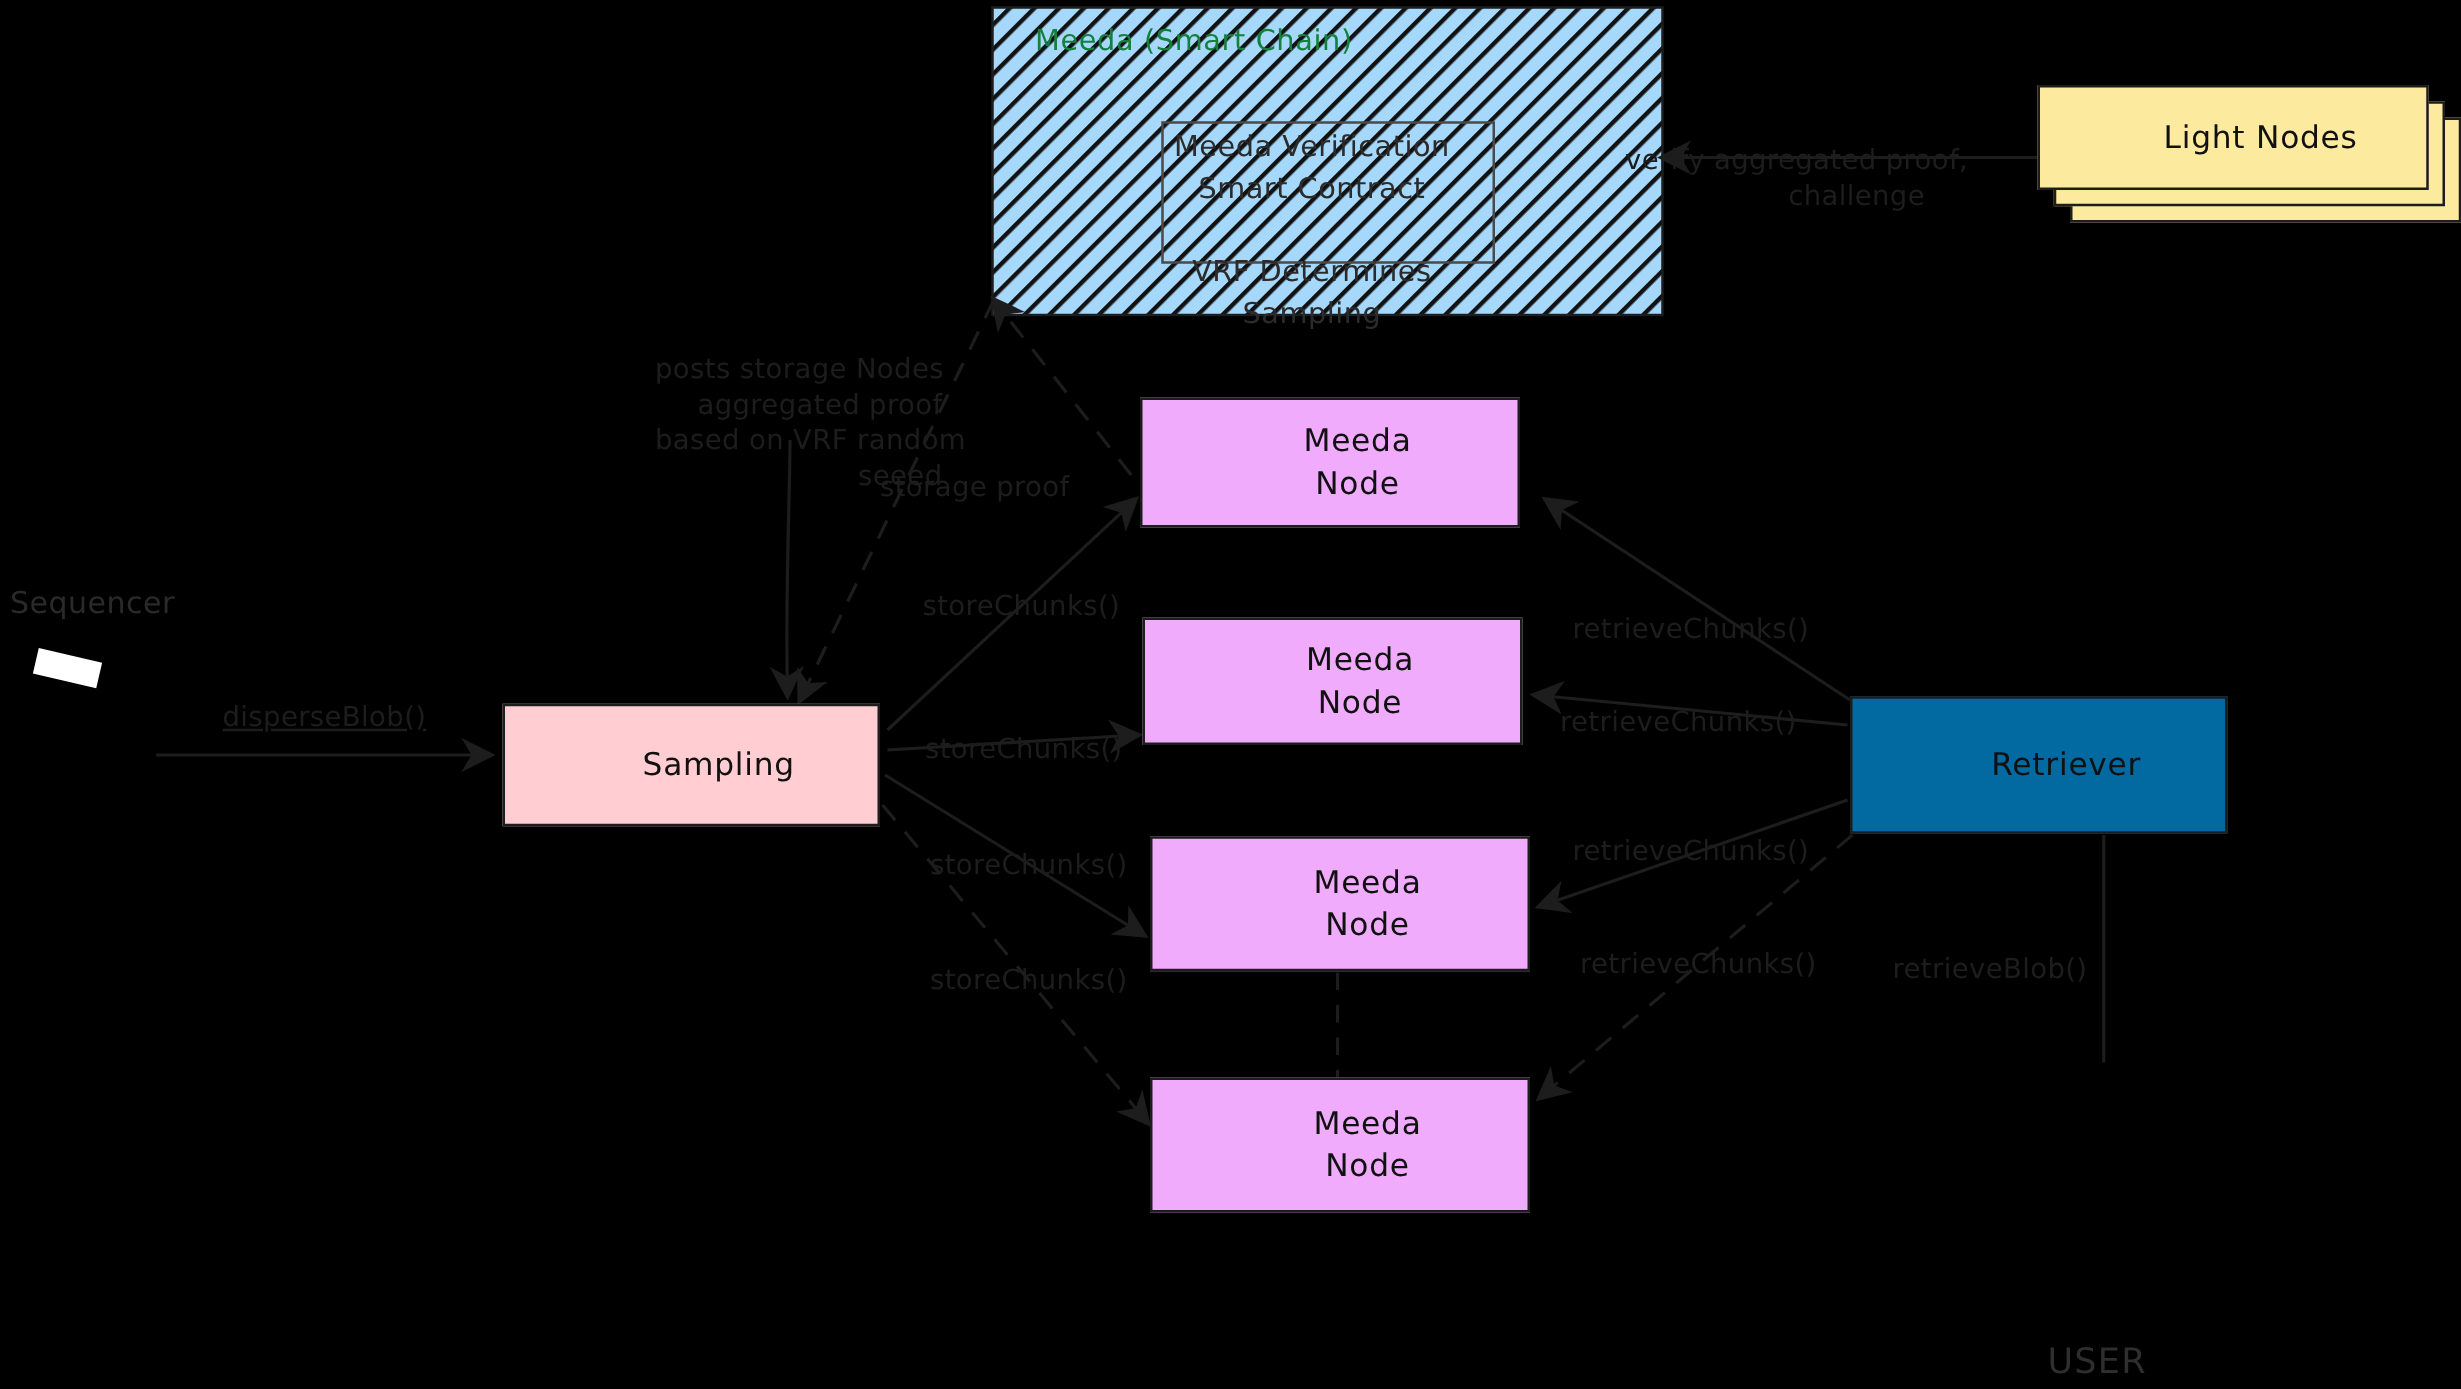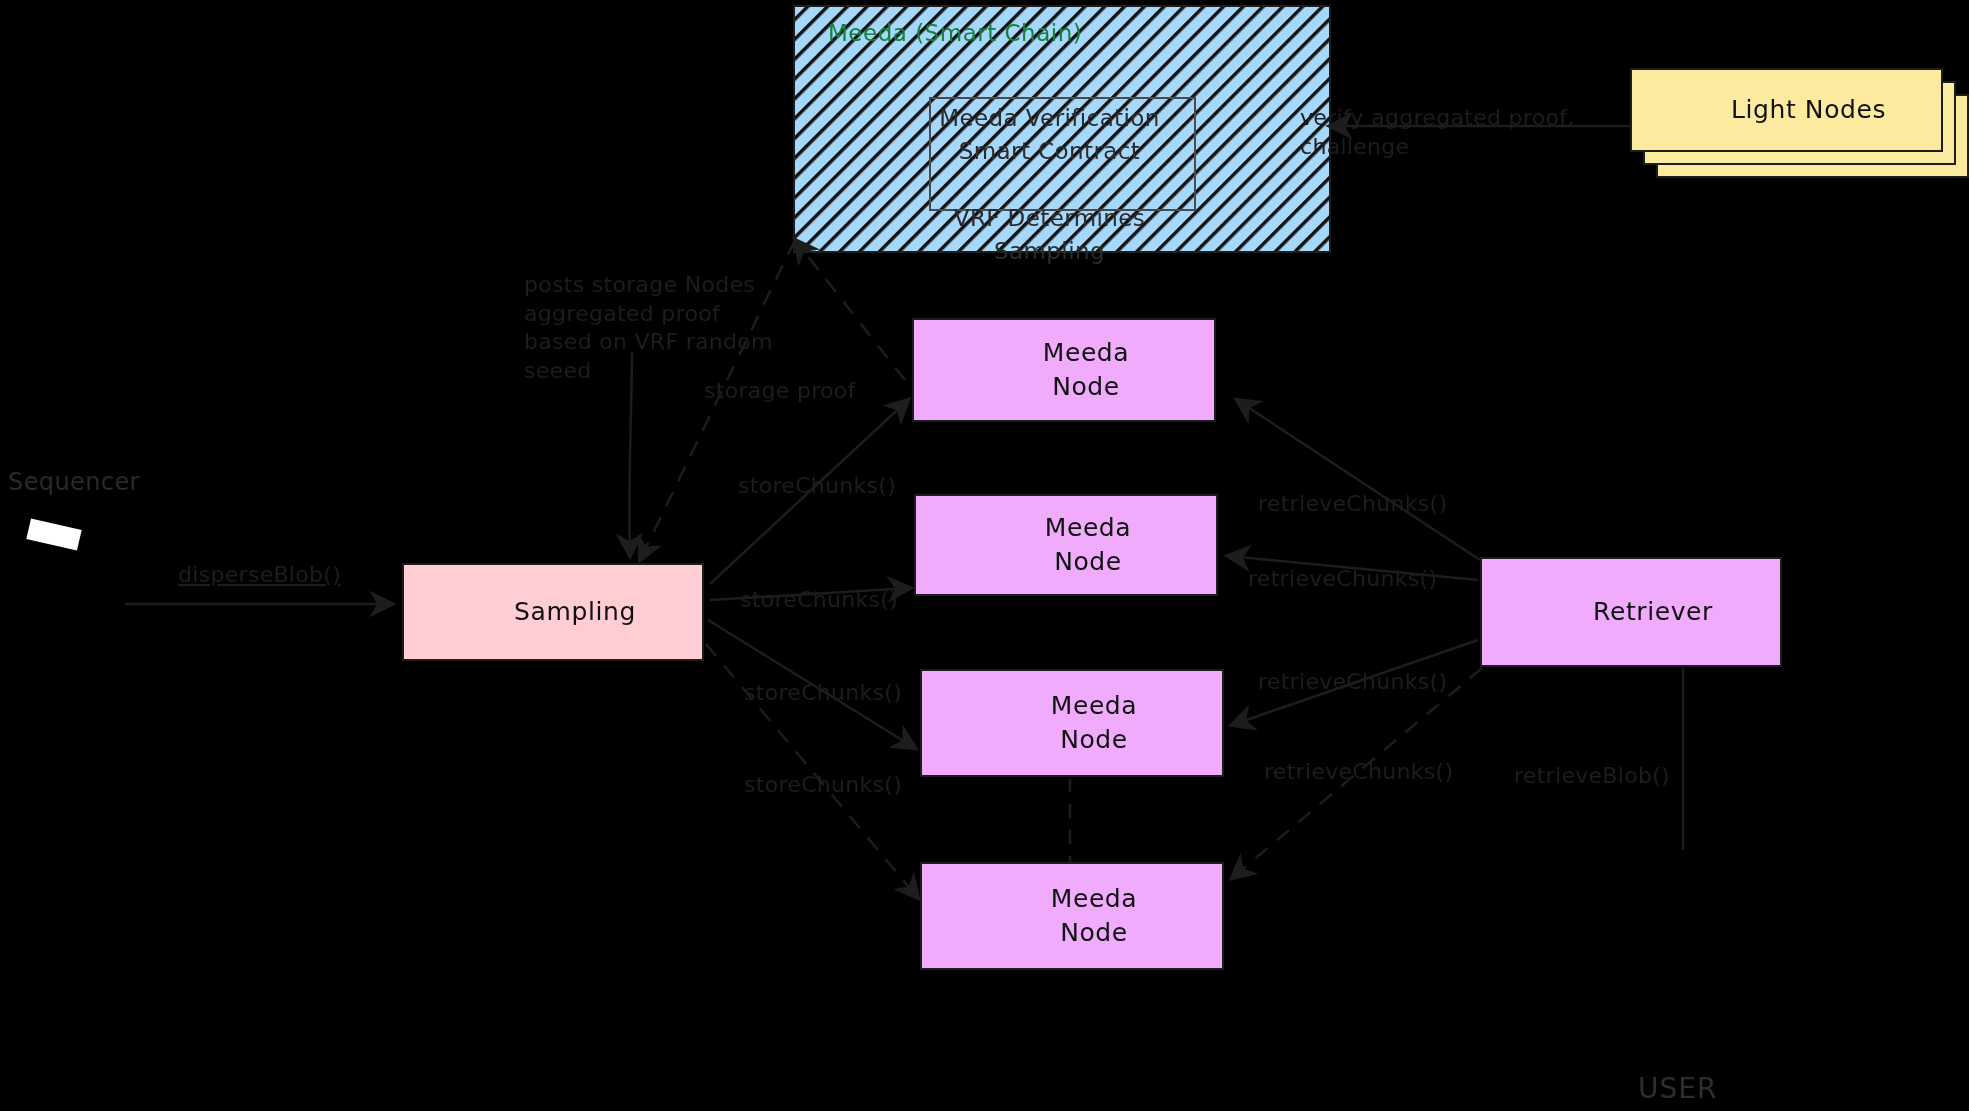--- a/index.html
+++ b/index.html
@@ -38,21 +38,21 @@
   }
   .meeda-node {
     background: #f0abfc;
     font-size: 25px;
   }
   .disperser-node {
     background: #ffcdd2;
     font-size: 25px;
   }
   .retriever-node {
-    background: #f0abfc;
+    background: #0369a1;
     font-size: 25px;
   }
   .lightnodes-stack {
     position: absolute;
   }
   .lightnodes-layer {
     position: absolute;
     background: #fceb9e;
     border: 2px solid #1d1d1d;
     box-sizing: border-box;
@@ -62,21 +62,21 @@
   }
   .edge-label {
     position: absolute;
     color: #1d1d1d;
     font-size: 22px;
     font-family: "DejaVu Sans", sans-serif;
     line-height: 1.3;
     white-space: pre;
     letter-spacing: 0.3px;
   }
-  .edge-label.center { text-align: left; }
+  .edge-label.center { text-align: right; margin-top: 11px; }
   .chain-title {
     position: absolute;
     font-size: 23px;
     color: #15803d;
     font-family: "DejaVu Sans", sans-serif;
     letter-spacing: 0.5px;
     z-index: 6;
   }
   .chain-inner-text {
     position: absolute;

